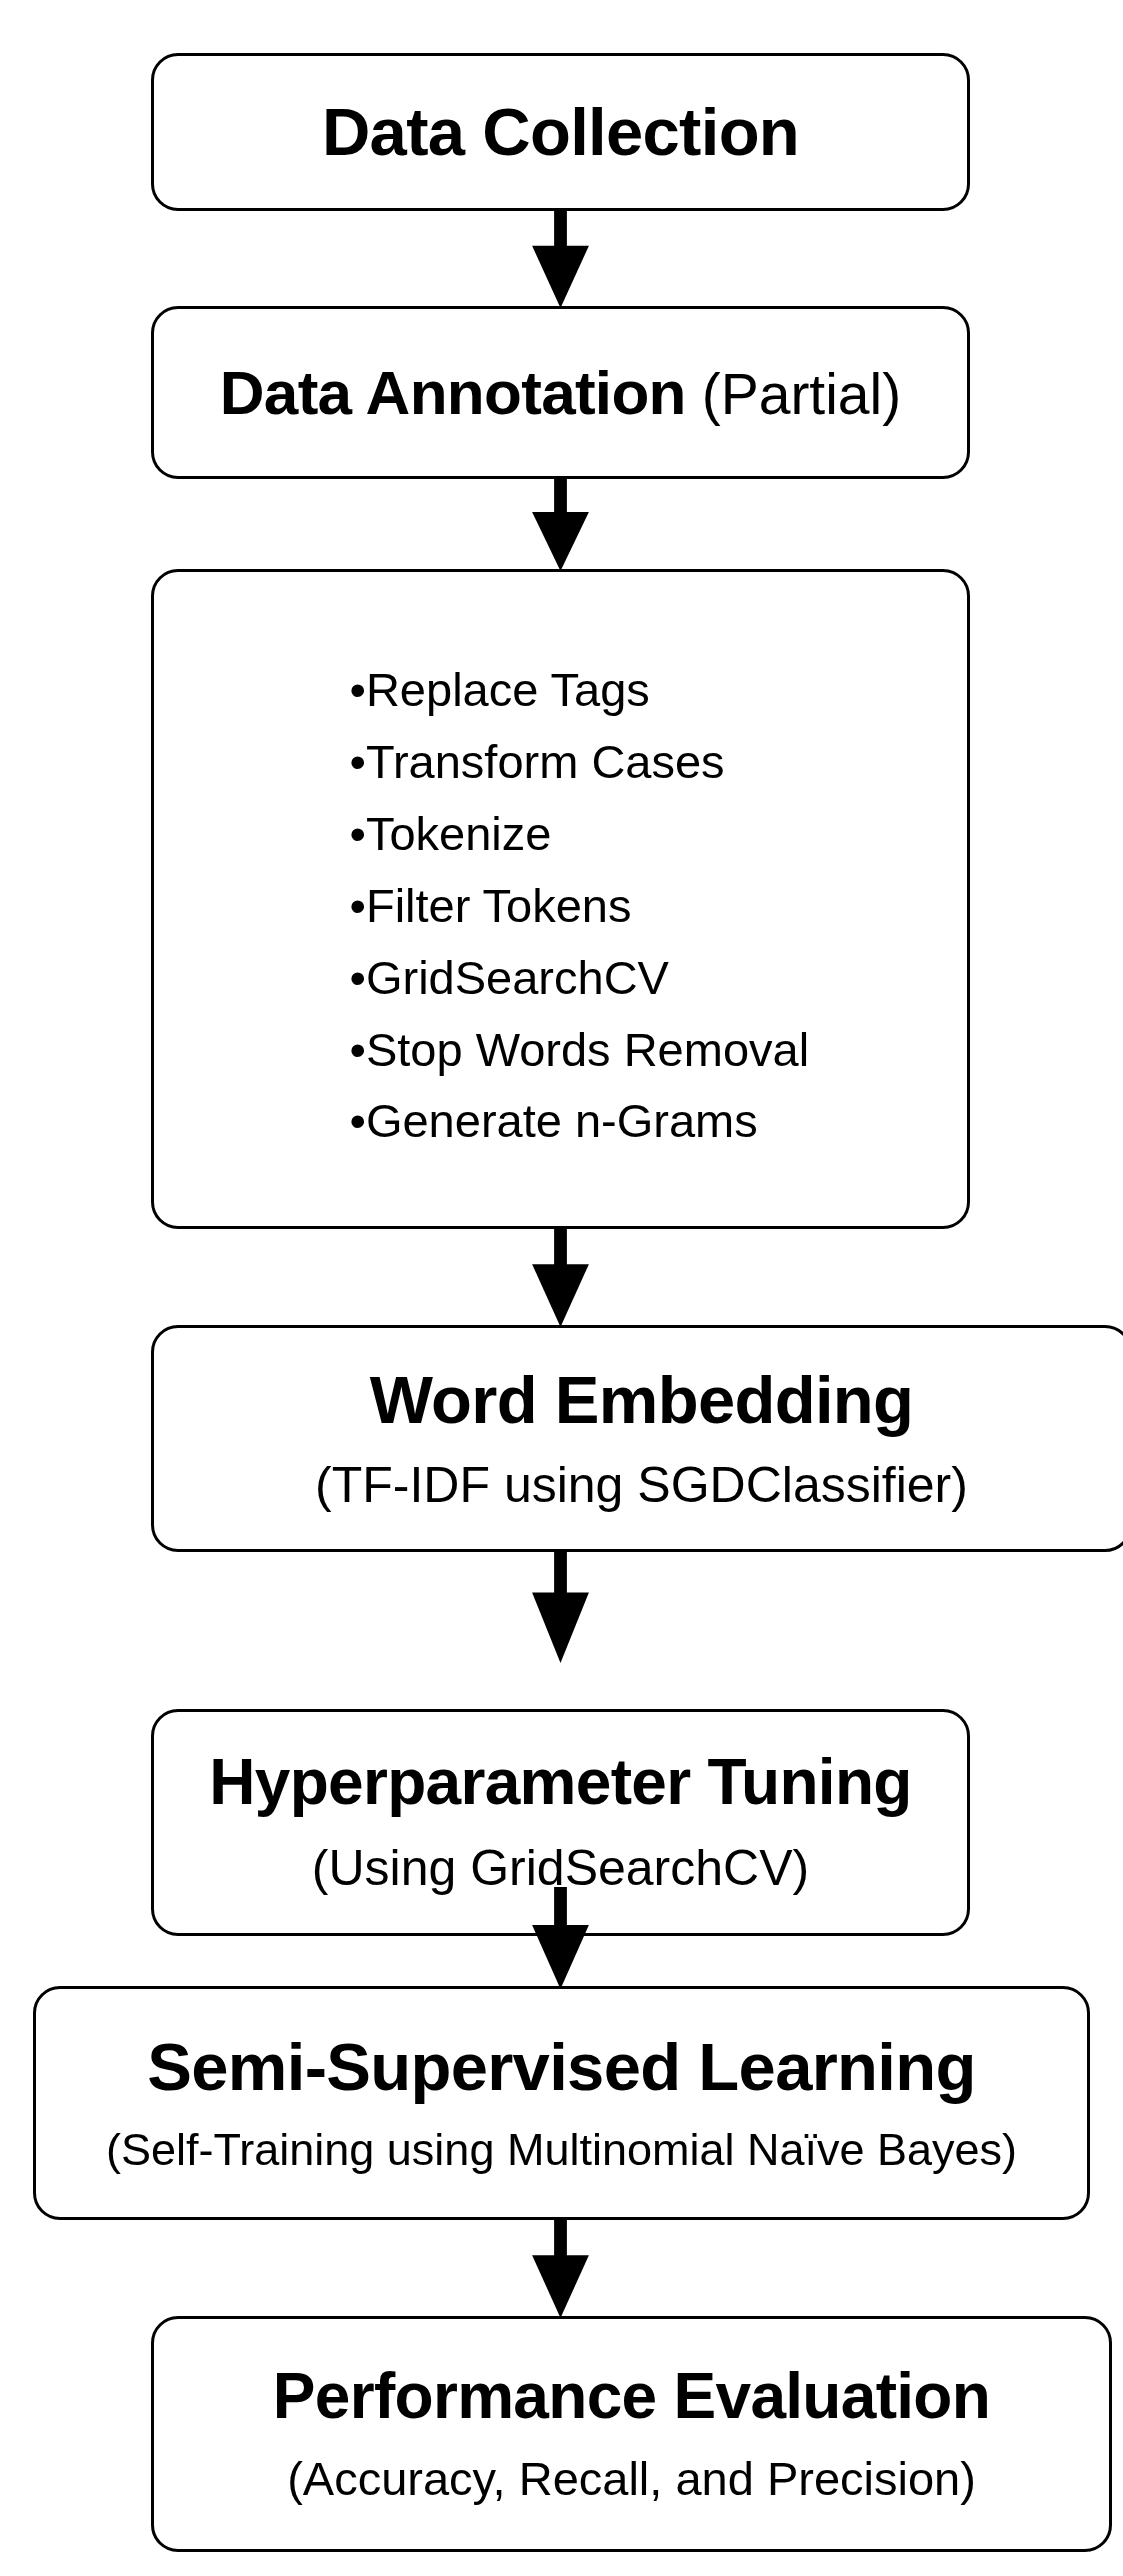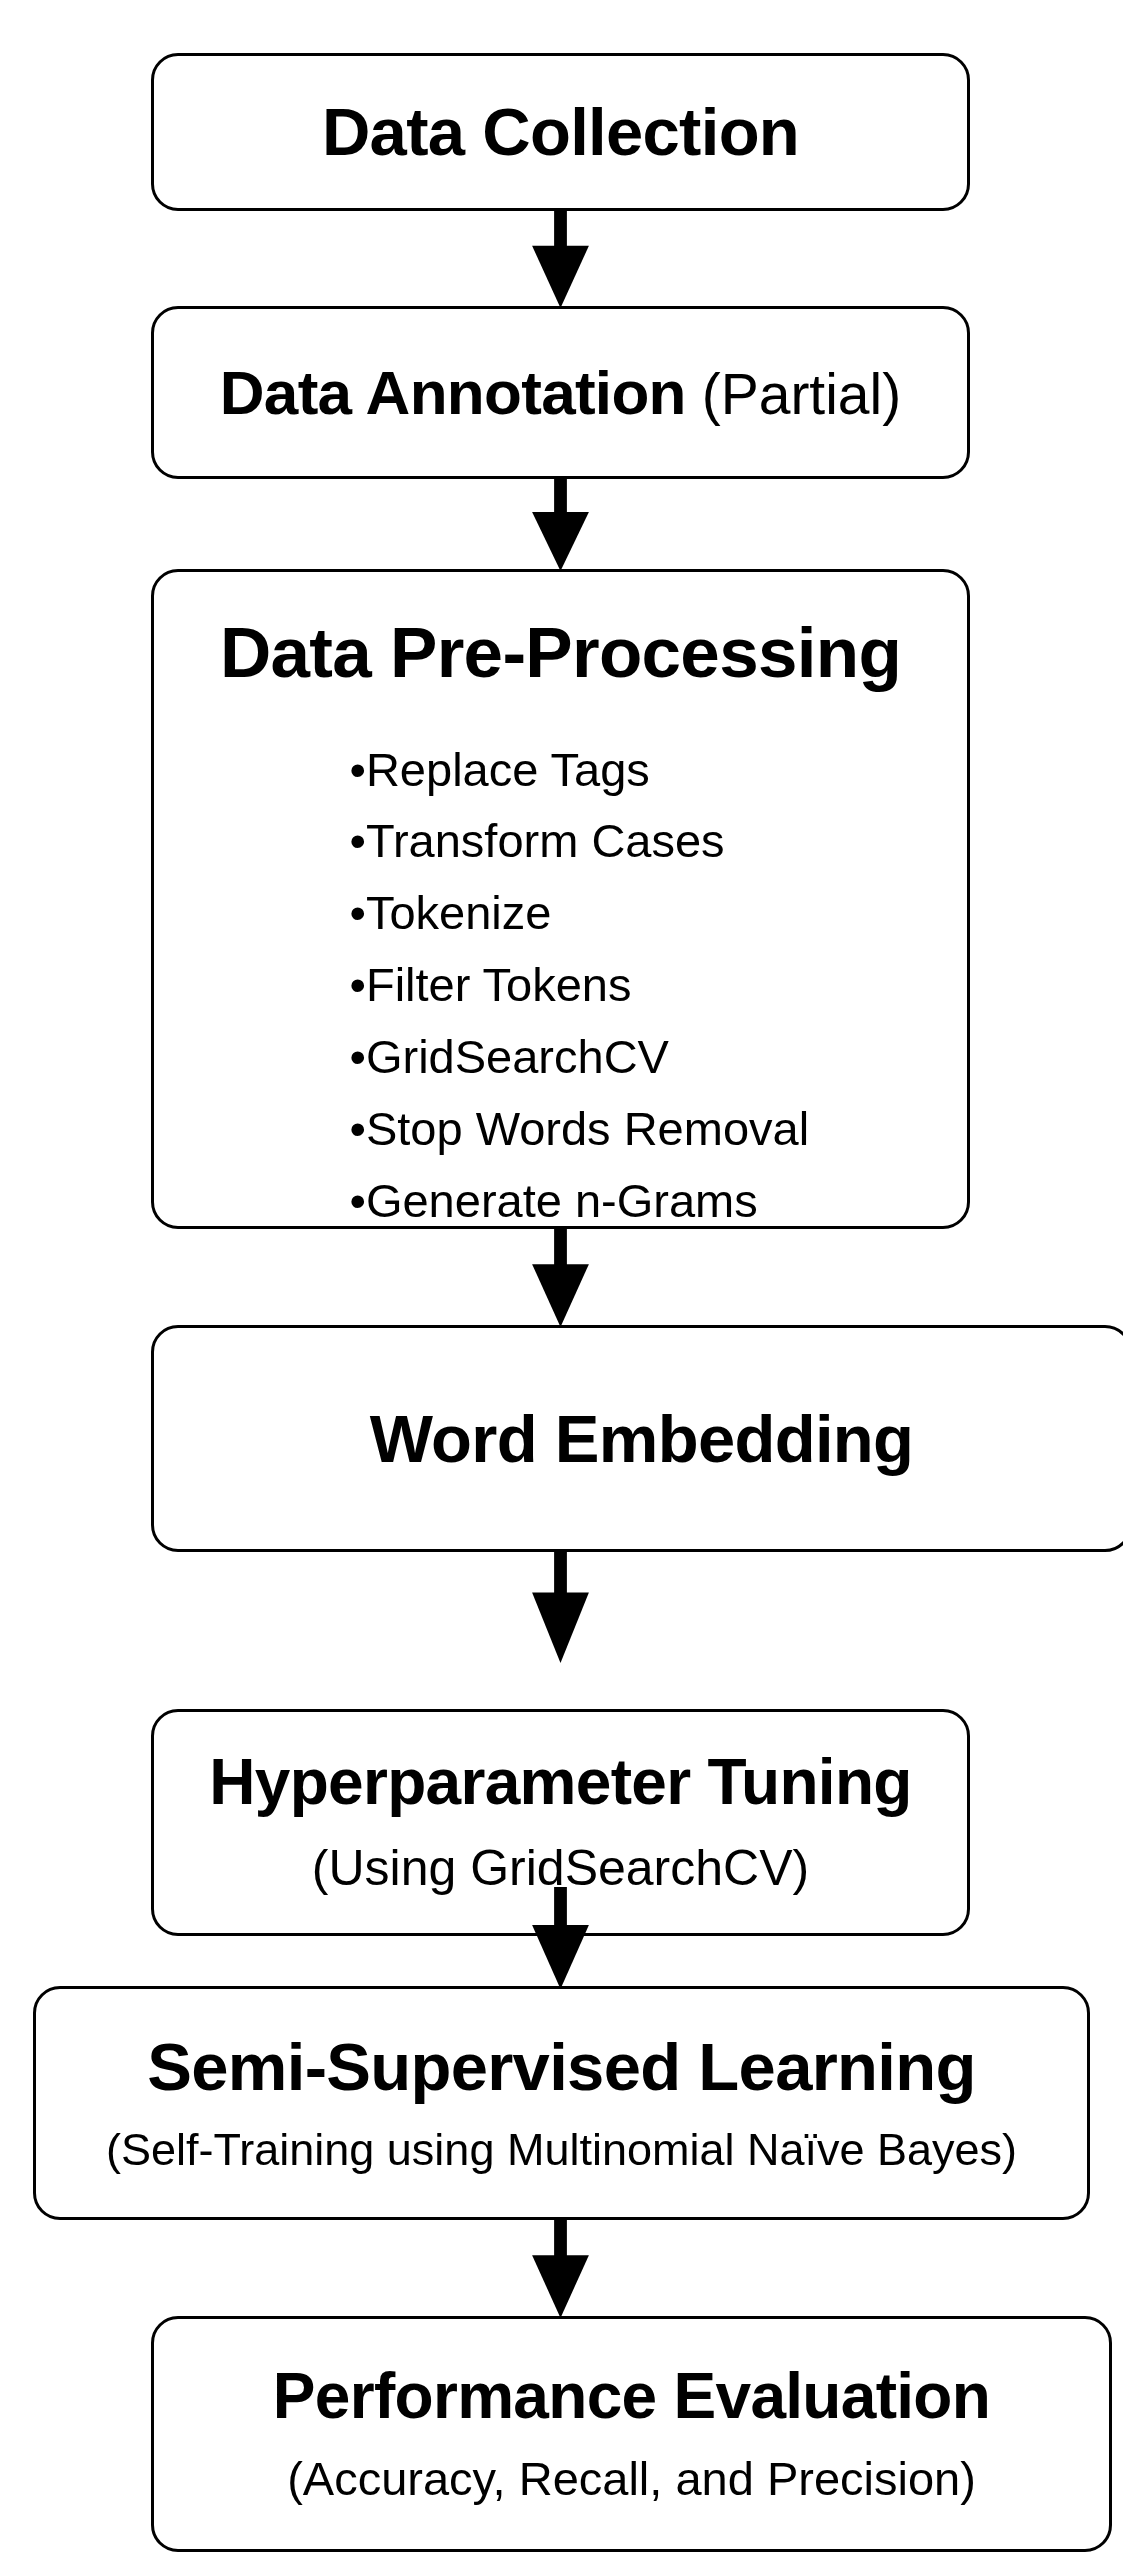--- a/index.html
+++ b/index.html
@@ -106,41 +106,41 @@
   </div>
 
   <div class="arrow a2">
     <svg viewBox="0 0 100 140" preserveAspectRatio="none" fill="currentColor">
       <rect x="41" y="0" width="18" height="58"></rect>
       <polygon points="10,52 90,52 50,140"></polygon>
     </svg>
   </div>
 
   <div class="node n3">
-    <div class="node-title">Data Pre-Processing</div>
     <ul class="bullets">
       <li>Replace Tags</li>
       <li>Transform Cases</li>
       <li>Tokenize</li>
       <li>Filter Tokens</li>
       <li>GridSearchCV</li>
       <li>Stop Words Removal</li>
       <li>Generate n-Grams</li>
     </ul>
   </div>
 
   <div class="arrow a3">
     <svg viewBox="0 0 100 140" preserveAspectRatio="none" fill="currentColor">
       <rect x="41" y="0" width="18" height="58"></rect>
       <polygon points="10,52 90,52 50,140"></polygon>
     </svg>
   </div>
 
   <div class="node n4">
     <div class="node-title">Word Embedding</div>
+    <div class="node-subtitle">(TF-IDF using SGDClassifier)</div>
   </div>
 
   <div class="arrow a4">
     <svg viewBox="0 0 100 140" preserveAspectRatio="none" fill="currentColor">
       <rect x="41" y="0" width="18" height="58"></rect>
       <polygon points="10,52 90,52 50,140"></polygon>
     </svg>
   </div>
 
   <div class="node n5">

